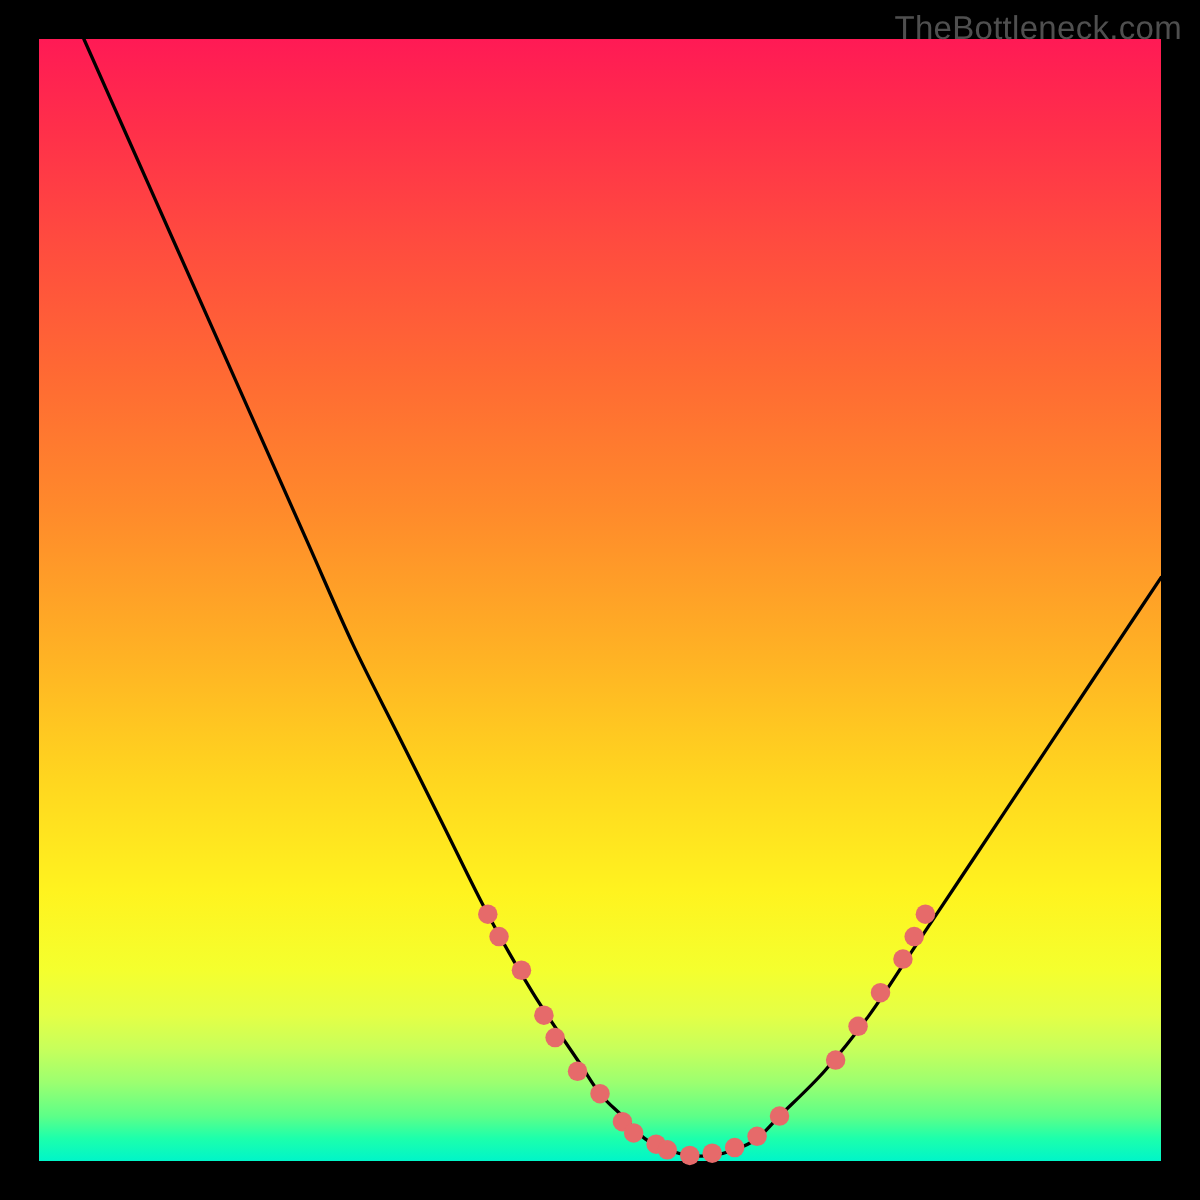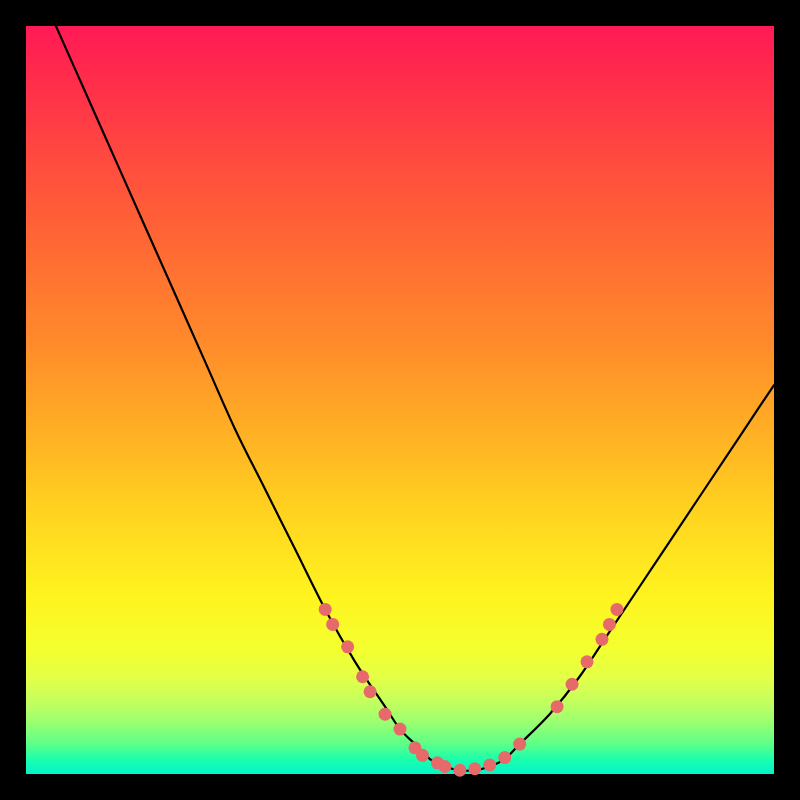--- a/index.html
+++ b/index.html
@@ -92,14 +92,15 @@
           <circle cx="531.0799999999999" cy="680.6800000000001" r="6.5" fill="#e66a6a"></circle>
           <circle cx="546.04" cy="658.24" r="6.5" fill="#e66a6a"></circle>
           <circle cx="561" cy="635.8" r="6.5" fill="#e66a6a"></circle>
           <circle cx="575.96" cy="613.36" r="6.5" fill="#e66a6a"></circle>
           <circle cx="583.44" cy="598.4" r="6.5" fill="#e66a6a"></circle>
           <circle cx="590.9200000000001" cy="583.44" r="6.5" fill="#e66a6a"></circle>
         </g>
     </svg>
   </div>
 
+  <div class="watermark">TheBottleneck.com</div>
 
 </div>
 
 </body></html>

